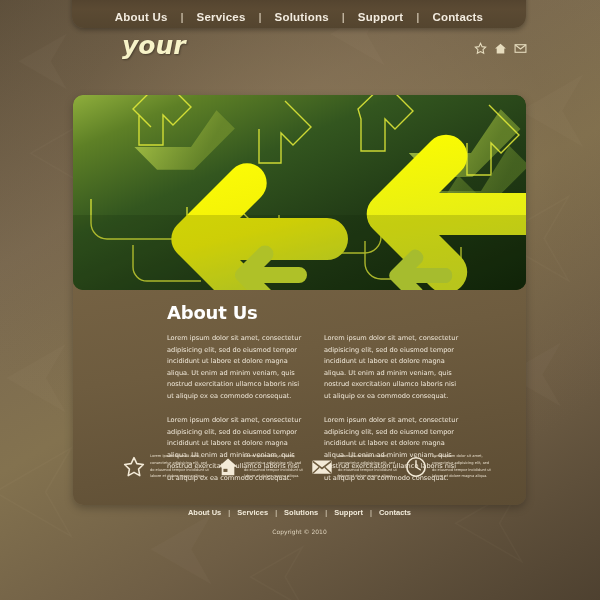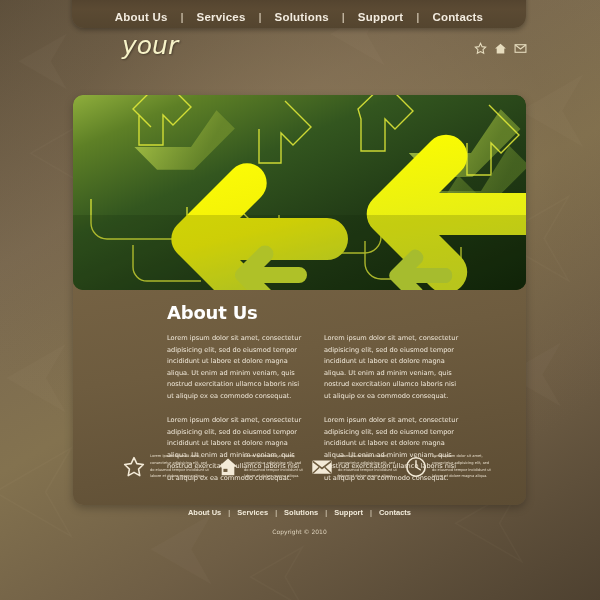--- a/index.html
+++ b/index.html
@@ -75,21 +75,21 @@
     font-size: 11px;
     font-weight: bold;
   }
 
   
   .logo {
     position: absolute;
     left: 122px;
     top: 34px;
     font-style: italic;
-    font-weight: normal;
+    font-weight: bold;
     font-size: 25px;
     line-height: 0.92;
     color: #f7f3c8;
     text-shadow: 1px 1px 2px rgba(0,0,0,0.35);
     font-family: "DejaVu Sans", sans-serif;
   }
   .logo .l2 {
     display: block;
     padding-left: 22px;
   }

